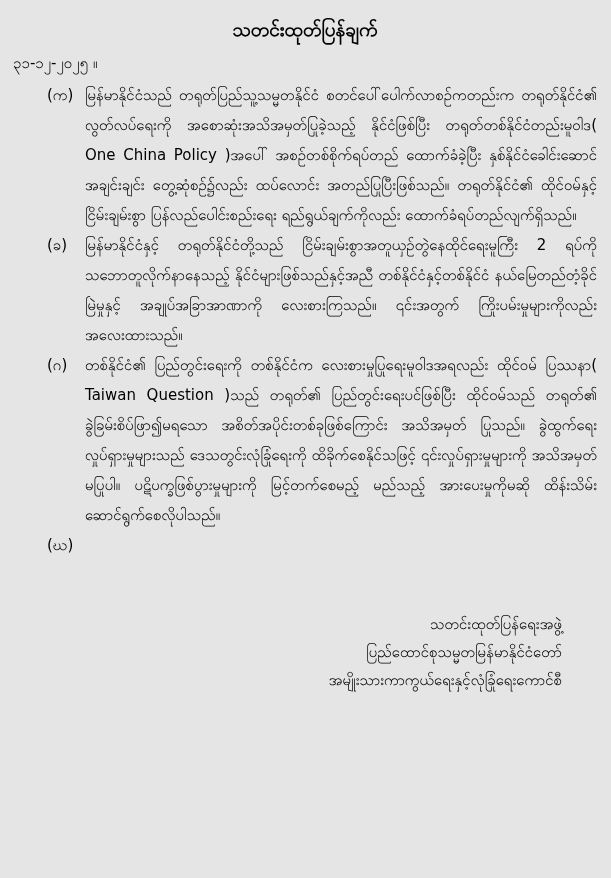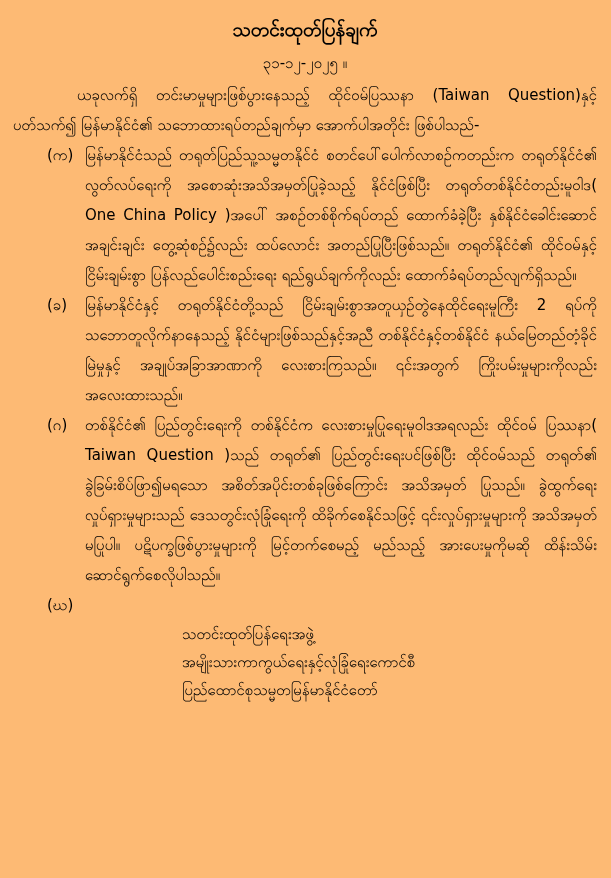--- a/index.html
+++ b/index.html
@@ -5,38 +5,38 @@
   html, body {
     margin: 0;
     padding: 0;
     background: #ffffff;
   }
   .page {
     position: relative;
     width: 611px;
     height: 878px;
     margin: 0;
-    background: #fdba74;
+    background: #e5e5e5;
     color: #000000;
     font-family: "DejaVu Sans", sans-serif;
     font-size: 15px;
     line-height: 30px;
     box-sizing: border-box;
     padding: 10px 14px 0 13px;
     overflow: hidden;
   }
   .title {
     font-size: 19px;
     font-weight: bold;
     text-align: center;
     margin: 2px 0 2px 0;
     line-height: 34px;
   }
   .date {
-    text-align: center;
+    text-align: left;
     line-height: 30px;
     margin: 0 0 2px 0;
   }
   .intro {
     margin: 0;
     text-indent: 64px;
     text-align: justify;
     text-justify: inter-word;
   }
   .item {
@@ -47,37 +47,37 @@
     flex: 0 0 38px;
     margin-left: 34px;
     white-space: nowrap;
   }
   .item-text {
     flex: 1;
     text-align: justify;
     text-justify: inter-word;
   }
   .signature {
+    margin-top: 50px;
     width: 380px;
     margin-left: auto;
     margin-right: 35px;
-    text-align: left;
+    text-align: right;
     line-height: 28px;
   }
 </style>
 </head>
 <body>
 
 <div class="page">
 
   <h1 class="title">သတင်းထုတ်ပြန်ချက်</h1>
 
   <div class="date">၃၁-၁၂-၂၀၂၅ ။</div>
 
-  <p class="intro">ယခုလက်ရှိ တင်းမာမှုများဖြစ်ပွားနေသည့် ထိုင်ဝမ်ပြဿနာ (Taiwan Question)နှင့် ပတ်သက်၍ မြန်မာနိုင်ငံ၏ သဘောထားရပ်တည်ချက်မှာ အောက်ပါအတိုင်း ဖြစ်ပါသည်-</p>
 
   <div class="item">
     <span class="item-label">(က)</span>
     <span class="item-text">မြန်မာနိုင်ငံသည် တရုတ်ပြည်သူ့သမ္မတနိုင်ငံ စတင်ပေါ်ပေါက်လာစဉ်ကတည်းက တရုတ်နိုင်ငံ၏ လွတ်လပ်ရေးကို အစောဆုံးအသိအမှတ်ပြုခဲ့သည့် နိုင်ငံဖြစ်ပြီး တရုတ်တစ်နိုင်ငံတည်းမူဝါဒ( One China Policy )အပေါ် အစဉ်တစ်စိုက်ရပ်တည် ထောက်ခံခဲ့ပြီး နှစ်နိုင်ငံခေါင်းဆောင်အချင်းချင်း တွေ့ဆုံစဉ်၌လည်း ထပ်လောင်း အတည်ပြုပြီးဖြစ်သည်။ တရုတ်နိုင်ငံ၏ ထိုင်ဝမ်နှင့်ငြိမ်းချမ်းစွာ ပြန်လည်ပေါင်းစည်းရေး ရည်ရွယ်ချက်ကိုလည်း ထောက်ခံရပ်တည်လျက်ရှိသည်။</span>
   </div>
 
   <div class="item">
     <span class="item-label">(ခ)</span>
     <span class="item-text">မြန်မာနိုင်ငံနှင့် တရုတ်နိုင်ငံတို့သည် ငြိမ်းချမ်းစွာအတူယှဉ်တွဲနေထိုင်ရေးမူကြီး 2 ရပ်ကို သဘောတူလိုက်နာနေသည့် နိုင်ငံများဖြစ်သည်နှင့်အညီ တစ်နိုင်ငံနှင့်တစ်နိုင်ငံ နယ်မြေတည်တံ့ခိုင်မြဲမှုနှင့် အချုပ်အခြာအာဏာကို လေးစားကြသည်။ ၎င်းအတွက် ကြိုးပမ်းမှုများကိုလည်း အလေးထားသည်။</span>
   </div>
@@ -86,17 +86,17 @@
     <span class="item-label">(ဂ)</span>
     <span class="item-text">တစ်နိုင်ငံ၏ ပြည်တွင်းရေးကို တစ်နိုင်ငံက လေးစားမှုပြုရေးမူဝါဒအရလည်း ထိုင်ဝမ် ပြဿနာ( Taiwan Question )သည် တရုတ်၏ ပြည်တွင်းရေးပင်ဖြစ်ပြီး ထိုင်ဝမ်သည် တရုတ်၏ ခွဲခြမ်းစိပ်ဖြာ၍မရသော အစိတ်အပိုင်းတစ်ခုဖြစ်ကြောင်း အသိအမှတ် ပြုသည်။ ခွဲထွက်ရေးလှုပ်ရှားမှုများသည် ဒေသတွင်းလုံခြုံရေးကို ထိခိုက်စေနိုင်သဖြင့် ၎င်းလှုပ်ရှားမှုများကို အသိအမှတ်မပြုပါ။ ပဋိပက္ခဖြစ်ပွားမှုများကို မြင့်တက်စေမည့် မည်သည့် အားပေးမှုကိုမဆို ထိန်းသိမ်းဆောင်ရွက်စေလိုပါသည်။</span>
   </div>
 
   <div class="item">
     <span class="item-label">(ဃ)</span>
   </div>
 
   <div class="signature">
     <div>သတင်းထုတ်ပြန်ရေးအဖွဲ့</div>
+    <div>ပြည်ထောင်စုသမ္မတမြန်မာနိုင်ငံတော်</div>
     <div>အမျိုးသားကာကွယ်ရေးနှင့်လုံခြုံရေးကောင်စီ</div>
-    <div>ပြည်ထောင်စုသမ္မတမြန်မာနိုင်ငံတော်</div>
   </div>
 
 </div>
 
 </body></html>

